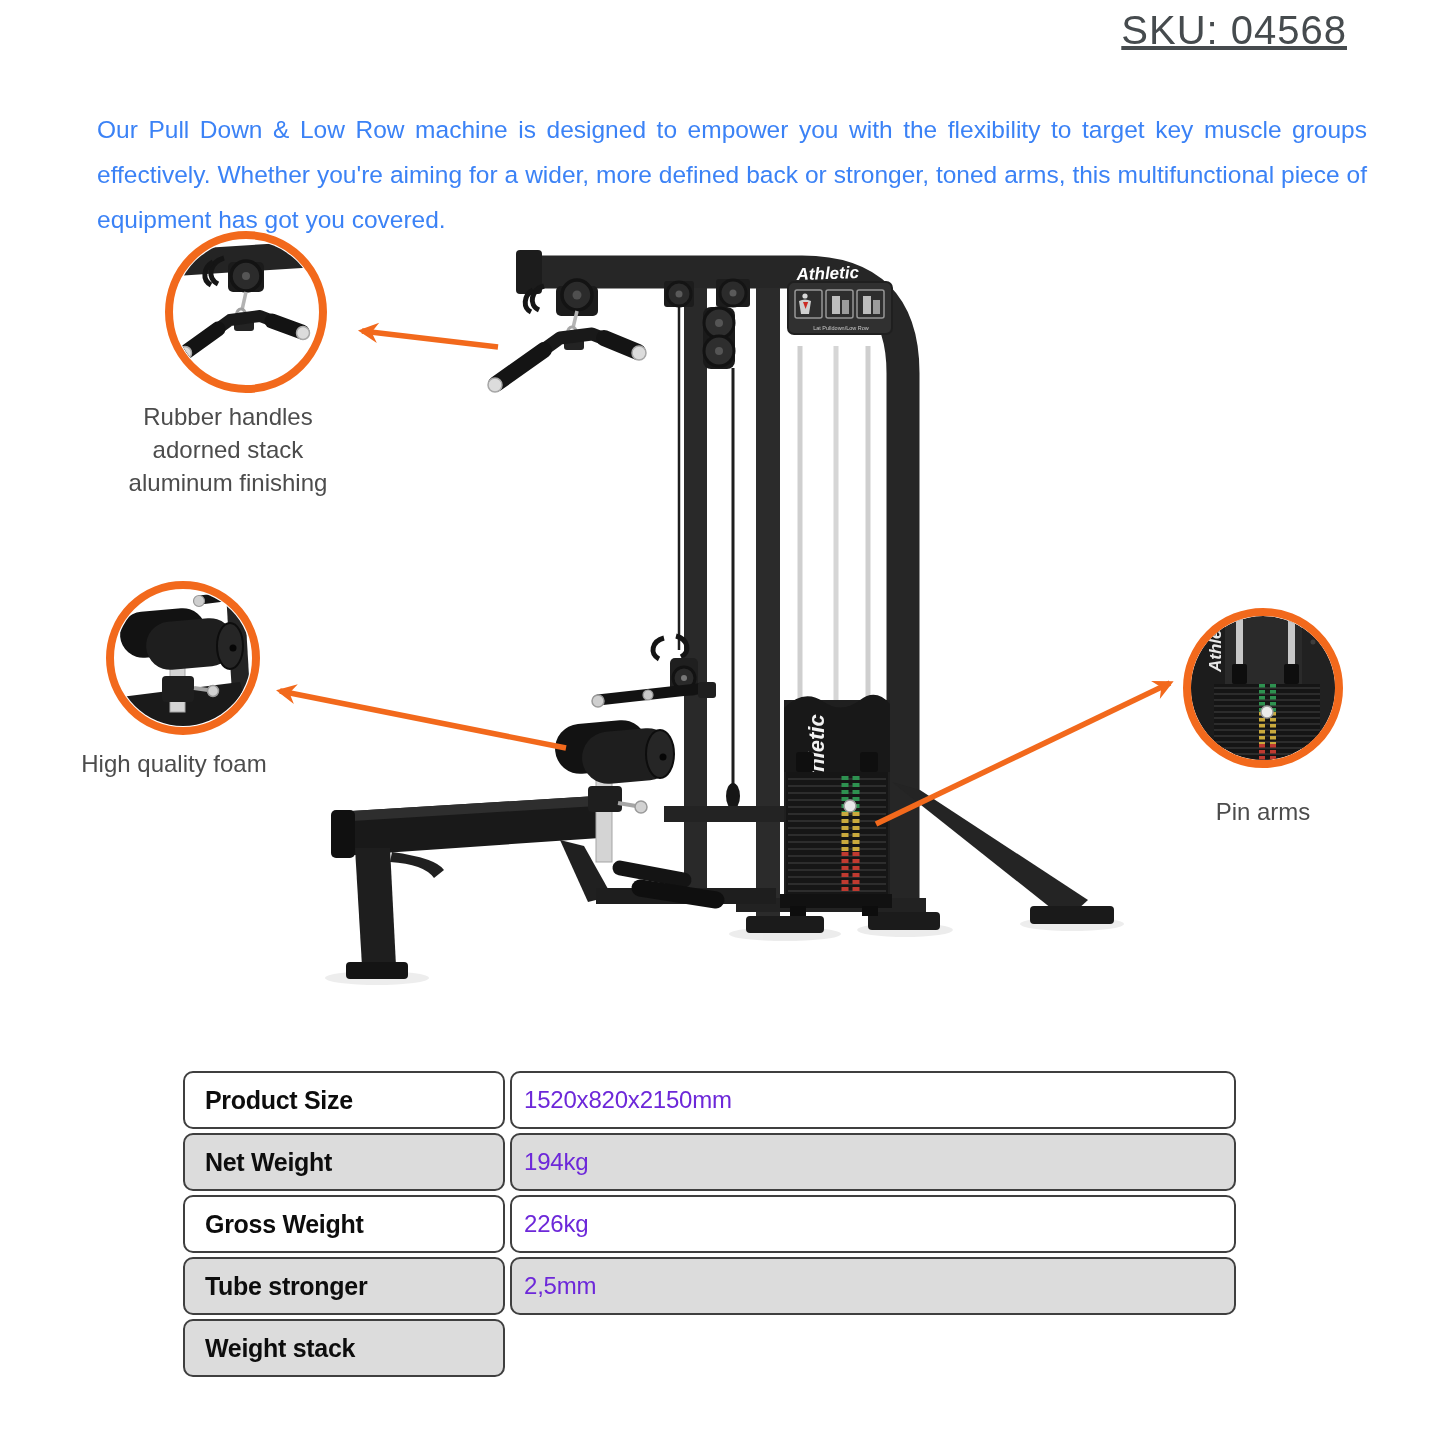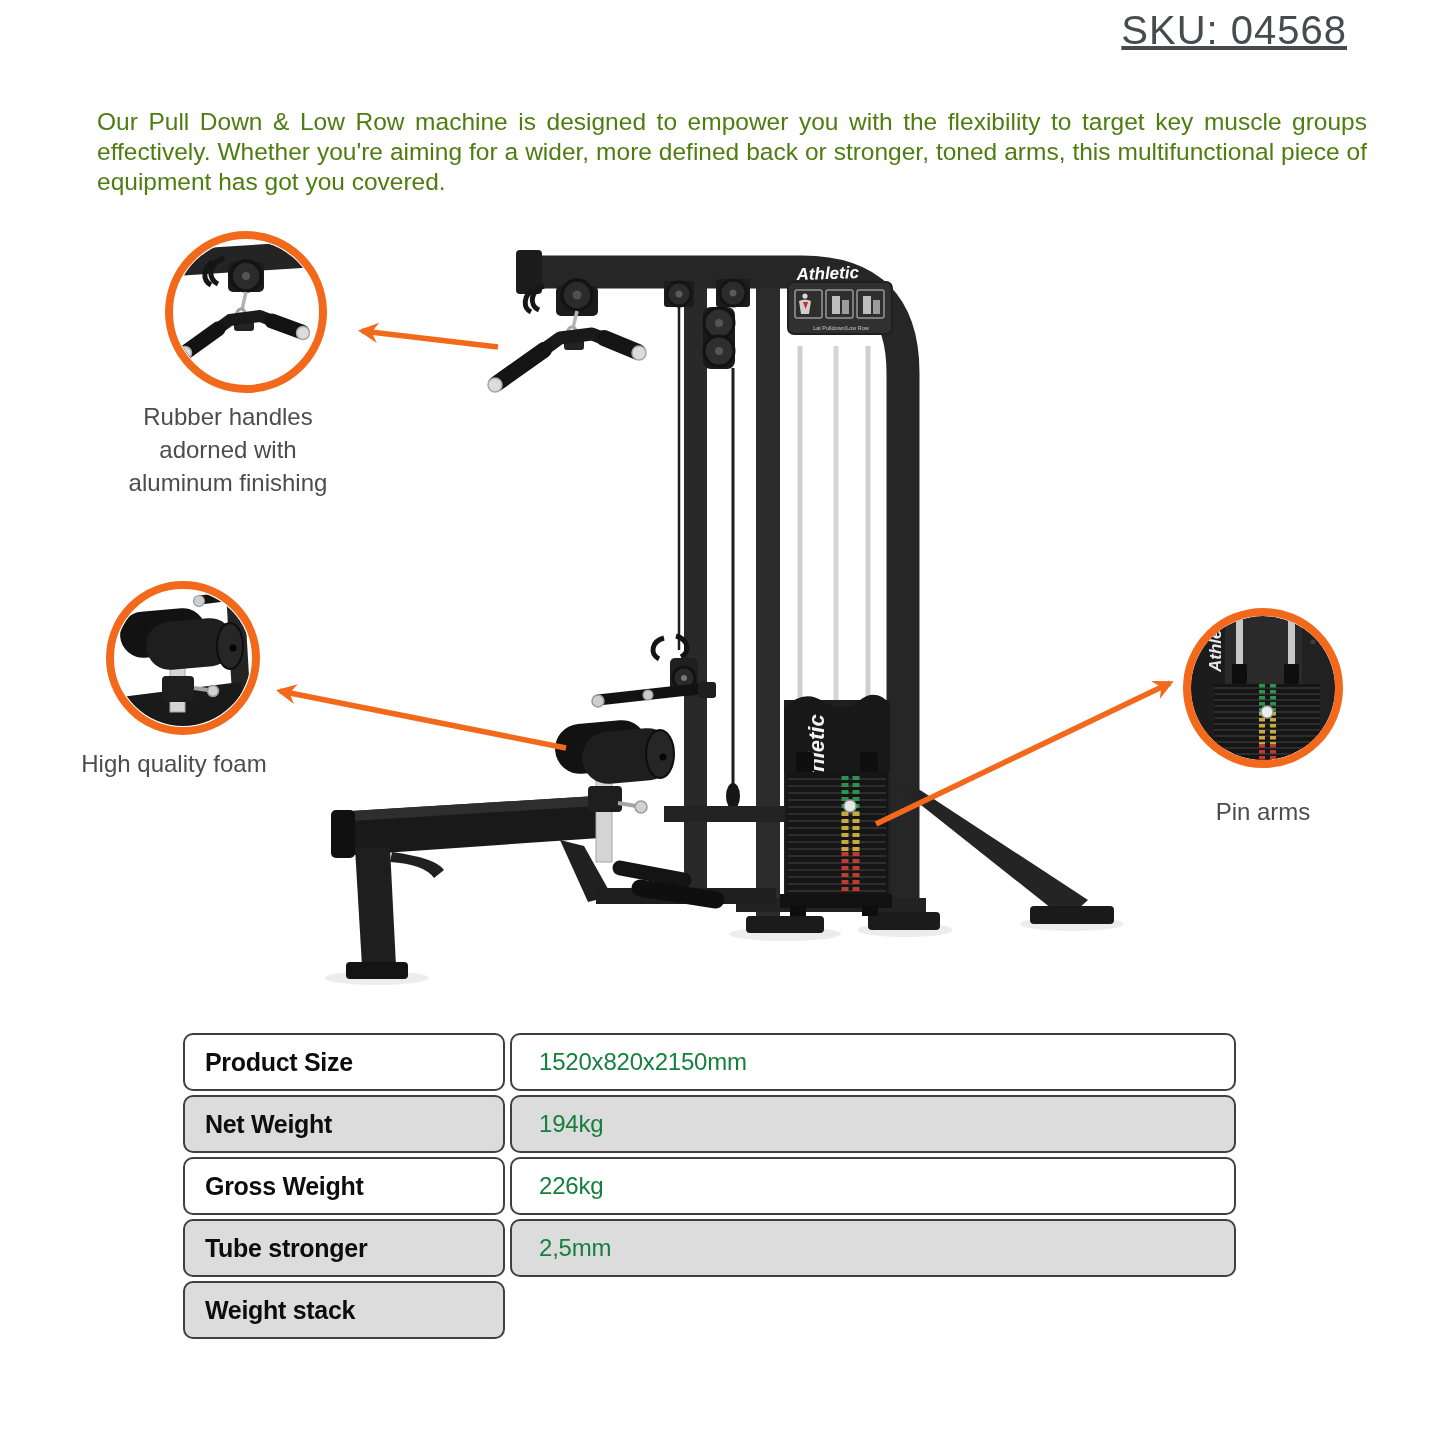--- a/index.html
+++ b/index.html
@@ -3,35 +3,35 @@
 <meta charset="utf-8">
 <style>
   html,body{margin:0;padding:0;background:#ffffff;}
   body{width:1447px;height:1447px;position:relative;overflow:hidden;
        font-family:"Liberation Sans", sans-serif;color:#3b3b3b;}
   .layer{position:absolute;left:0;top:0;}
   
   .sku{position:absolute;top:8px;right:100px;font-size:40px;letter-spacing:1px;
        color:#464b4e;font-weight:400;text-decoration:underline;}
   .desc{position:absolute;left:97px;top:82px;width:1270px;font-size:24.5px;
-        line-height:30px;text-align:justify;color:#4d7c0f;}
+        line-height:45px;text-align:justify;color:#3b82f6;}
   
   .callout-label{position:absolute;font-size:24px;color:#4c4c4c;line-height:33px;
                  text-align:center;white-space:pre-line;}
   .lbl-handles{left:96px;top:400px;width:264px;}
   .lbl-foam{left:44px;top:747px;width:260px;}
   .lbl-pin{left:1163px;top:795px;width:200px;}
   
-  .specs{position:absolute;left:183px;top:1033px;width:1053px;}
+  .specs{position:absolute;left:183px;top:1071px;width:1053px;}
   .spec-row{display:grid;grid-template-columns:322px 1fr;column-gap:5px;margin-bottom:4px;}
   .cell{height:58px;border:2px solid #3f3f3f;border-radius:10px;background:#ffffff;
         display:flex;align-items:center;box-sizing:border-box;}
   .spec-row.alt .cell{background:#dcdcdc;}
   .cell.label{padding-left:20px;font-weight:bold;font-size:25px;color:#0d0d0d;letter-spacing:-0.3px;}
-  .cell.value{padding-left:27px;font-size:24px;color:#15803d;letter-spacing:-0.2px;text-align:center;}
+  .cell.value{padding-left:12px;font-size:24px;color:#6d28d9;letter-spacing:-0.2px;text-align:center;}
   
   .accent-stroke{stroke:var(--accent,#F2691C);}
   .accent-fill{fill:var(--accent,#F2691C);}
   text{font-family:"Liberation Sans",sans-serif;}
 </style>
 </head>
 <body>
 
 <svg class="layer" width="1447" height="1447" viewBox="0 0 1447 1447">
   <defs>
@@ -249,21 +249,21 @@
   <line x1="498" y1="347" x2="362" y2="331" stroke-width="5.5" class="accent-stroke" marker-end="url(#ah)"></line>
   <line x1="566" y1="748" x2="280" y2="691" stroke-width="5.5" class="accent-stroke" marker-end="url(#ah)"></line>
   <line x1="876" y1="824" x2="1170" y2="683" stroke-width="5.5" class="accent-stroke" marker-end="url(#ah)"></line>
 </svg>
 
 <div class="sku">SKU: 04568</div>
 
 <p class="desc">Our Pull Down &amp; Low Row machine is designed to empower you with the flexibility to target key muscle groups effectively. Whether you're aiming for a wider, more defined back or stronger, toned arms, this multifunctional piece of equipment has got you covered.</p>
 
 <div class="callout-label lbl-handles">Rubber handles
-adorned with
+adorned stack
 aluminum finishing</div>
 <div class="callout-label lbl-foam">High quality foam</div>
 <div class="callout-label lbl-pin">Pin arms</div>
 
 <div class="specs">
   <div class="spec-row">
     <div class="cell label">Product Size</div>
     <div class="cell value">1520x820x2150mm</div>
   </div>
   <div class="spec-row alt">

